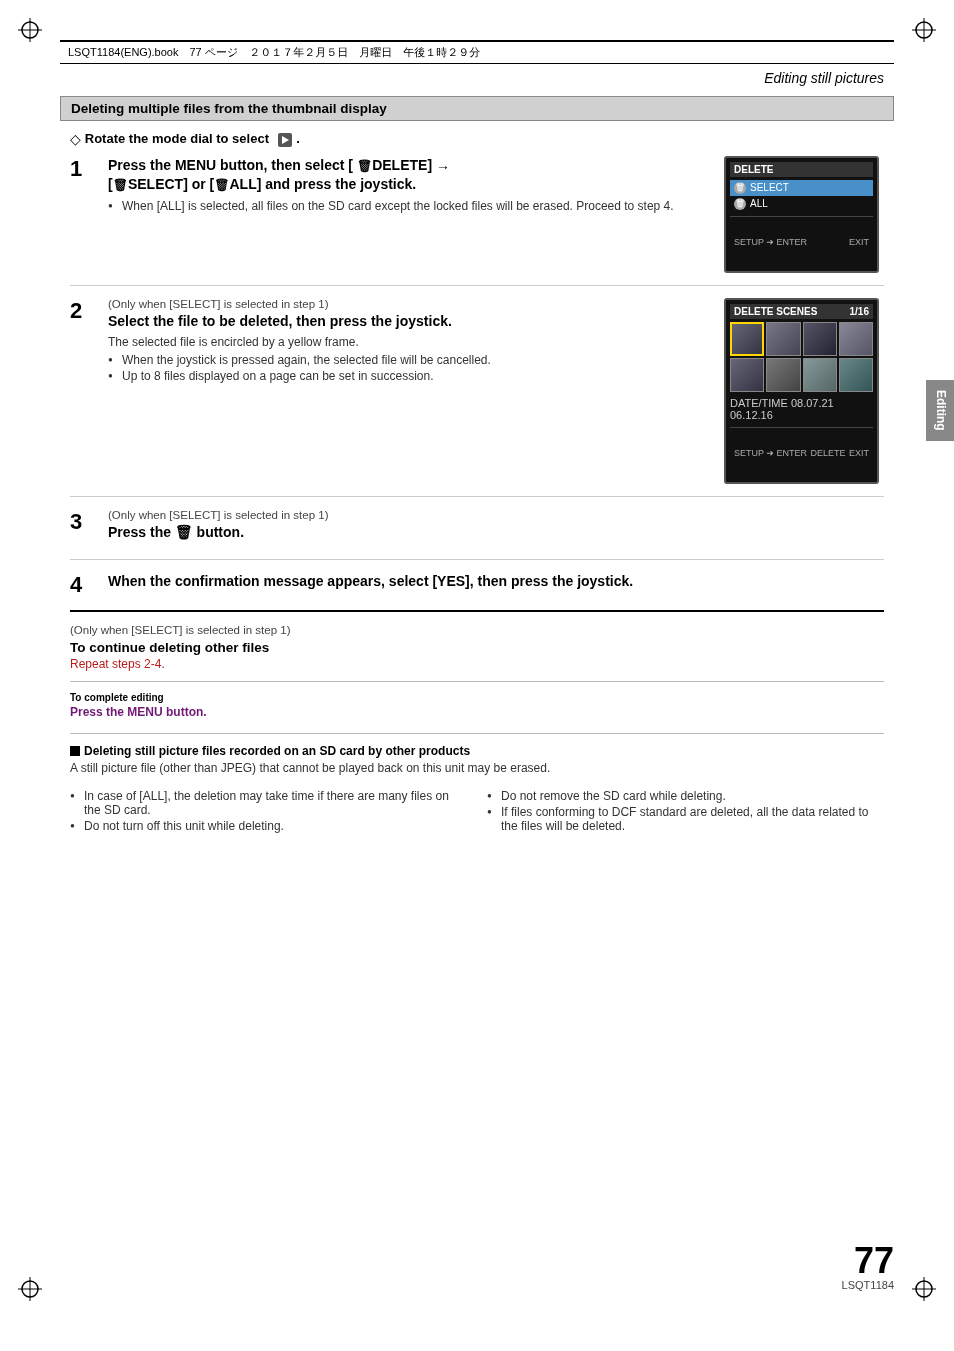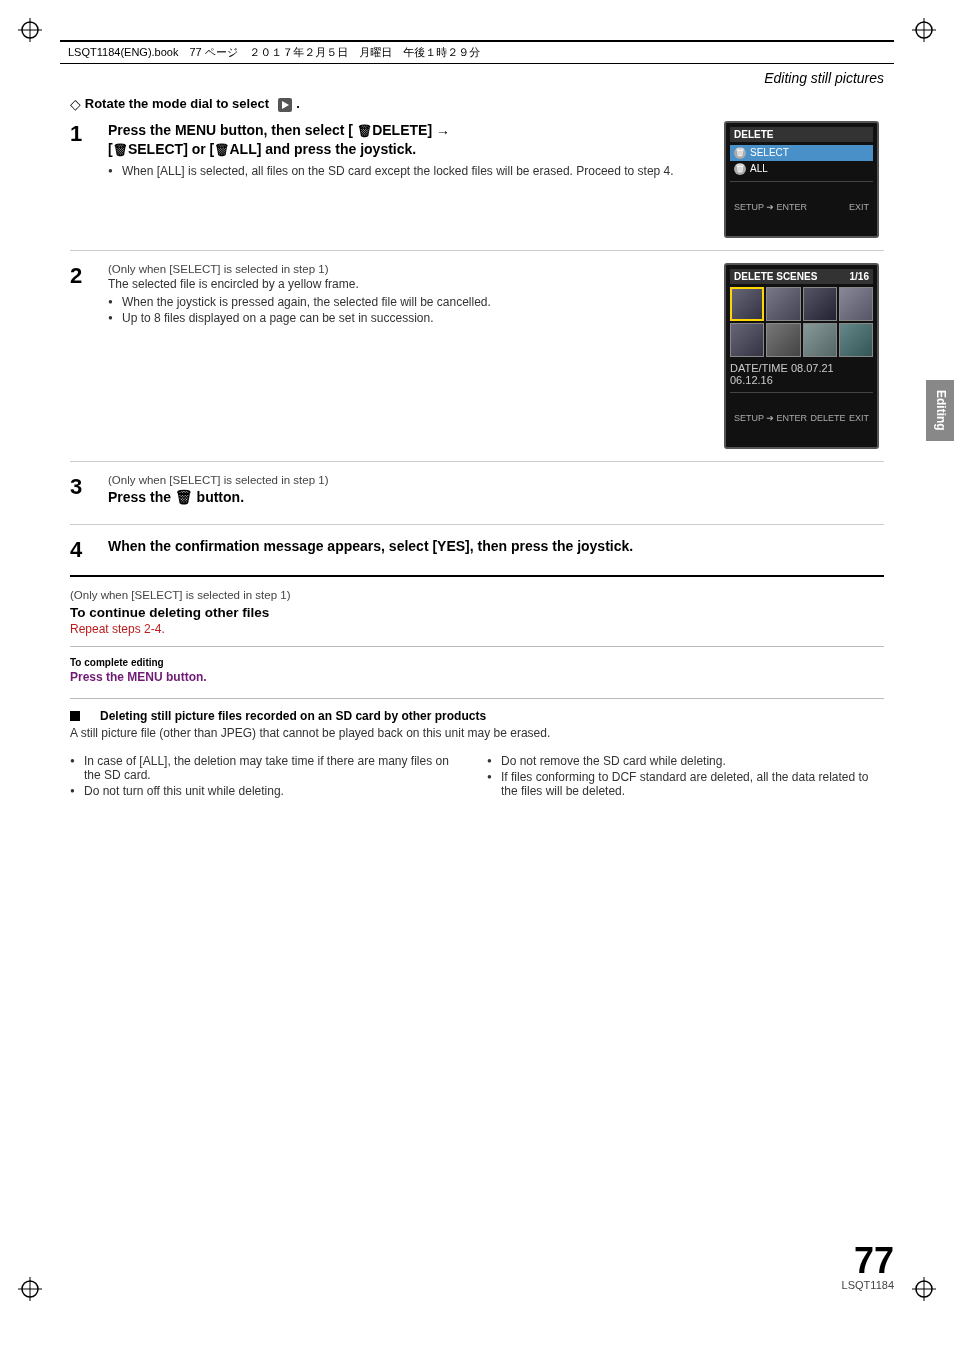--- a/index.html
+++ b/index.html
@@ -284,21 +284,21 @@
     
     .warning-block {
       margin-bottom: 10px;
     }
 
     .warning-title {
       font-weight: bold;
       font-size: 12px;
       display: flex;
       align-items: center;
-      gap: 20px;
+      gap: 4px;
       margin-bottom: 3px;
     }
 
     .warning-square {
       width: 10px;
       height: 10px;
       background: #000;
       display: inline-block;
     }
 
@@ -413,20 +413,21 @@
   <div class="header-bar">
     <span>LSQT1184(ENG).book　77 ページ　２０１７年２月５日　月曜日　午後１時２９分</span>
   </div>
 
   
   <div class="page-title-right">
     <em>Editing still pictures</em>
   </div>
 
   
+  <div class="section-heading">Deleting multiple files from the thumbnail display</div>
 
   
   <div class="main-content">
 
     <div class="mode-dial-line">
       <span class="diamond">◇</span>
       <strong>
         <span>Rotate the mode dial to select</span>
         
         <svg style="display:inline;vertical-align:middle;margin-left:4px;" width="16" height="16" viewBox="0 0 16 16">
@@ -468,20 +469,21 @@
             <span>EXIT</span>
           </div>
         </div>
       </div>
     </div>
 
     <div class="step-block">
       <div class="step-number">2</div>
       <div class="step-content">
         <div class="step-prefix">(Only when [SELECT] is selected in step 1)</div>
+        <div class="step-main">Select the file to be deleted, then press the joystick.</div>
         <div class="step-sub">The selected file is encircled by a yellow frame.</div>
         <ul class="bullet-list">
           <li>When the joystick is pressed again, the selected file will be cancelled.</li>
           <li>Up to 8 files displayed on a page can be set in succession.</li>
         </ul>
       </div>
 
       <div class="step-image">
         <div class="screen-scenes">
           <div class="screen-title-bar">

